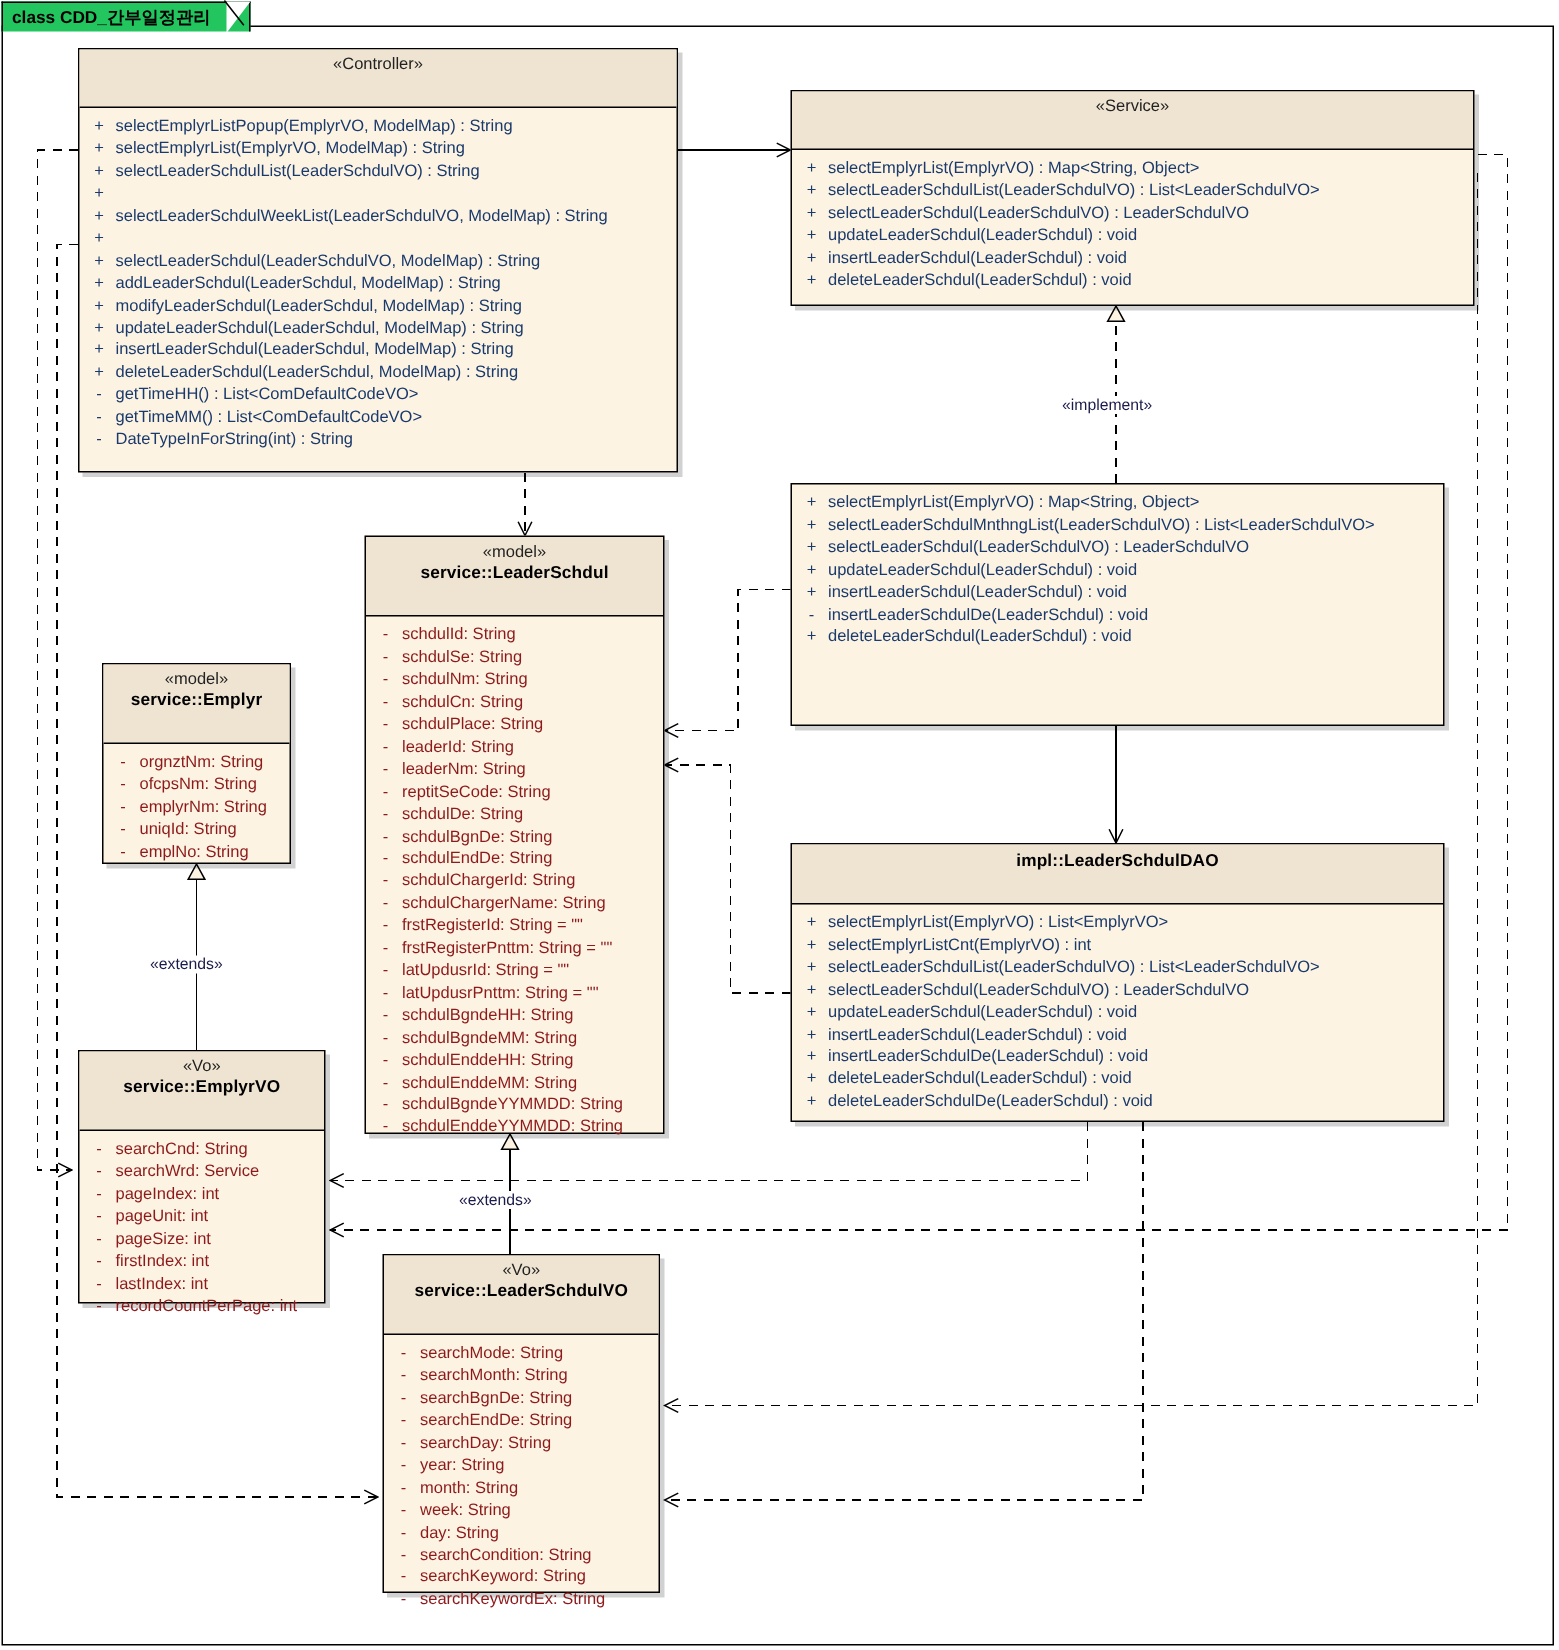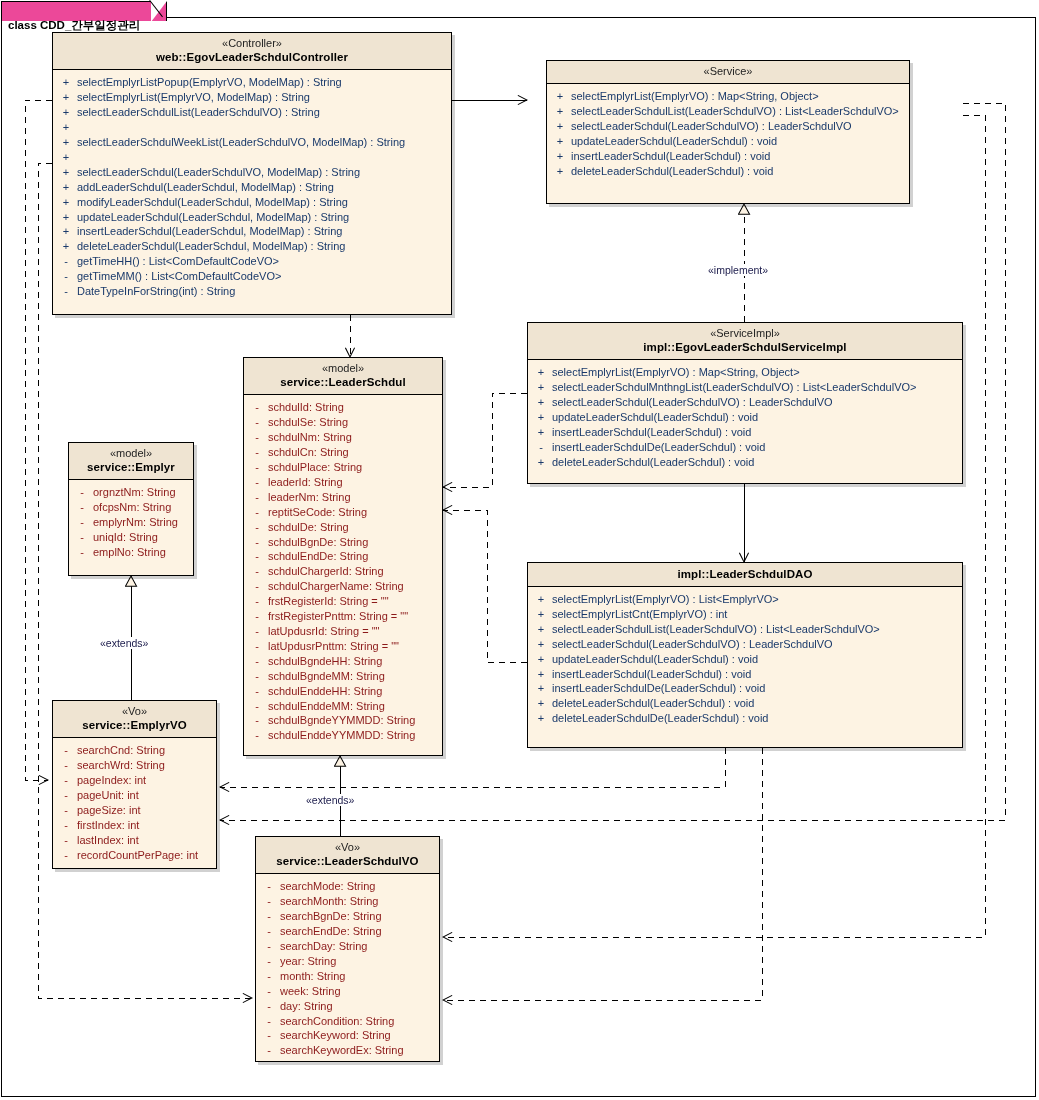--- a/index.html
+++ b/index.html
@@ -3,34 +3,34 @@
 <meta charset="utf-8">
 <style>
   html,body{margin:0;padding:0;background:#ffffff;}
   body{font-family:"Liberation Sans","DejaVu Sans",sans-serif;}
   #canvas{position:relative;width:1039px;height:1100px;overflow:hidden;background:#fff;}
 
   
   #frame{position:absolute;left:1px;top:17px;width:1035px;height:1080px;
          border:1px solid #000;box-sizing:border-box;background:transparent;}
   #frame-tab{position:absolute;left:1px;top:1px;height:20px;
-         border:1px solid #000;border-bottom:none;background:#ec4899;
-         box-sizing:border-box;padding:16px 26px 0 6px;white-space:nowrap;
+         border:1px solid #000;border-bottom:none;background:#22c55e;
+         box-sizing:border-box;padding:2px 26px 0 6px;white-space:nowrap;
          font-size:11.5px;font-weight:bold;color:#000;z-index:6;}
   #frame-tab-slant{position:absolute;top:1px;width:0;height:0;z-index:7;
          border-left:16px solid #fff;border-bottom:21px solid transparent;}
   #frame-tab-slant:after{content:"";position:absolute;left:-17px;top:-1px;
          width:21px;height:1px;background:#000;
          transform:rotate(52deg);transform-origin:left top;}
 
   
   .cls{position:absolute;box-sizing:border-box;border:1px solid #000;
        background:#fdf3e3;box-shadow:3px 3px 0 0 rgba(0,0,0,.18);z-index:3;}
   .cls .hdr{box-sizing:border-box;background:#efe4d2;border-bottom:1px solid #000;
-       text-align:center;padding:4px 4px 5px 4px;line-height:1.22;}
+       text-align:center;padding:4px 4px 21px 4px;line-height:1.22;}
   .cls .stereo{font-size:11px;color:#222;}
   .cls .cname{font-size:11.5px;font-weight:bold;color:#000;letter-spacing:.1px;}
   .cls .body{padding:5px 2px 6px 2px;}
   .row{display:flex;align-items:flex-start;font-size:11px;line-height:14.9px;
        white-space:nowrap;}
   .row .vis{width:22px;flex:0 0 22px;text-align:center;}
   .attr{color:#8c1a1a;}
   .attr .vis{color:#8c1a1a;}
   .meth{color:#1a3a6b;}
   .meth .vis{color:#1a3a6b;}
@@ -104,21 +104,20 @@
 
       
       <path d="M 762 748 L 762 1000 L 443 1000" stroke-dasharray="6,5" marker-end="url(#openArrow)"></path>
 
     </g>
   </svg>
 
   <div class="cls" style="left:52px;top:32px;width:400px;height:283px;">
     <div class="hdr">
       <div class="stereo">«Controller»</div>
-      <div class="cname">web::EgovLeaderSchdulController</div>
     </div>
     <div class="body">
         <div class="row meth">
           <span class="vis">+</span>
           <span>selectEmplyrListPopup(EmplyrVO, ModelMap) : String</span>
         </div>
         <div class="row meth">
           <span class="vis">+</span>
           <span>selectEmplyrList(EmplyrVO, ModelMap) : String</span>
         </div>
@@ -168,21 +167,21 @@
           <span class="vis">-</span>
           <span>getTimeMM() : List&lt;ComDefaultCodeVO&gt;</span>
         </div>
         <div class="row meth">
           <span class="vis">-</span>
           <span>DateTypeInForString(int) : String</span>
         </div>
       </div>
   </div>
 
-  <div class="cls" style="left:546px;top:60px;width:364px;height:144px;">
+  <div class="cls" style="left:527px;top:60px;width:456px;height:144px;">
     <div class="hdr">
       <div class="stereo">«Service»</div>
     </div>
     <div class="body">
         <div class="row meth">
           <span class="vis">+</span>
           <span>selectEmplyrList(EmplyrVO) : Map&lt;String, Object&gt;</span>
         </div>
         <div class="row meth">
           <span class="vis">+</span>
@@ -201,24 +200,20 @@
           <span>insertLeaderSchdul(LeaderSchdul) : void</span>
         </div>
         <div class="row meth">
           <span class="vis">+</span>
           <span>deleteLeaderSchdul(LeaderSchdul) : void</span>
         </div>
       </div>
   </div>
 
   <div class="cls" style="left:527px;top:322px;width:436px;height:162px;">
-    <div class="hdr">
-      <div class="stereo">«ServiceImpl»</div>
-      <div class="cname">impl::EgovLeaderSchdulServiceImpl</div>
-    </div>
     <div class="body">
         <div class="row meth">
           <span class="vis">+</span>
           <span>selectEmplyrList(EmplyrVO) : Map&lt;String, Object&gt;</span>
         </div>
         <div class="row meth">
           <span class="vis">+</span>
           <span>selectLeaderSchdulMnthngList(LeaderSchdulVO) : List&lt;LeaderSchdulVO&gt;</span>
         </div>
         <div class="row meth">
@@ -423,21 +418,21 @@
       <div class="stereo">«Vo»</div>
       <div class="cname">service::EmplyrVO</div>
     </div>
     <div class="body">
         <div class="row attr">
           <span class="vis">-</span>
           <span>searchCnd: String</span>
         </div>
         <div class="row attr">
           <span class="vis">-</span>
-          <span>searchWrd: String</span>
+          <span>searchWrd: Service</span>
         </div>
         <div class="row attr">
           <span class="vis">-</span>
           <span>pageIndex: int</span>
         </div>
         <div class="row attr">
           <span class="vis">-</span>
           <span>pageUnit: int</span>
         </div>
         <div class="row attr">

